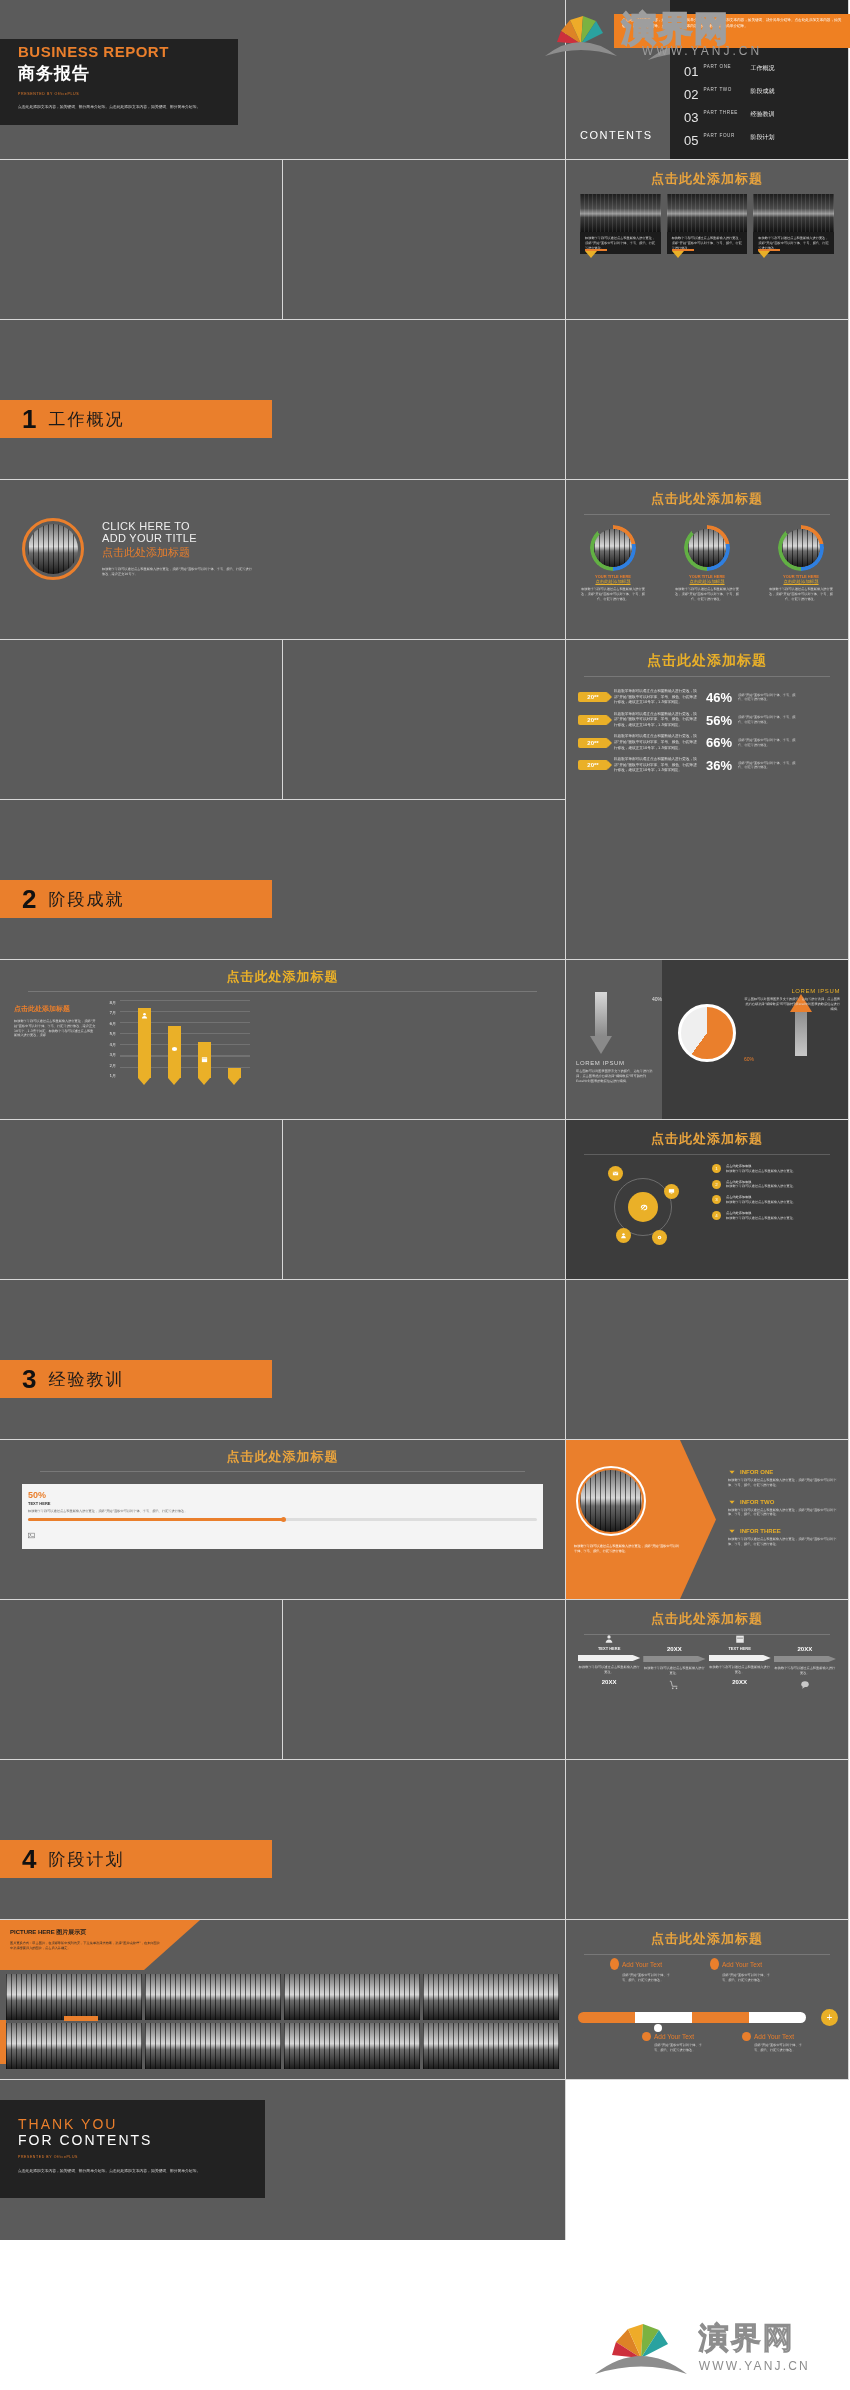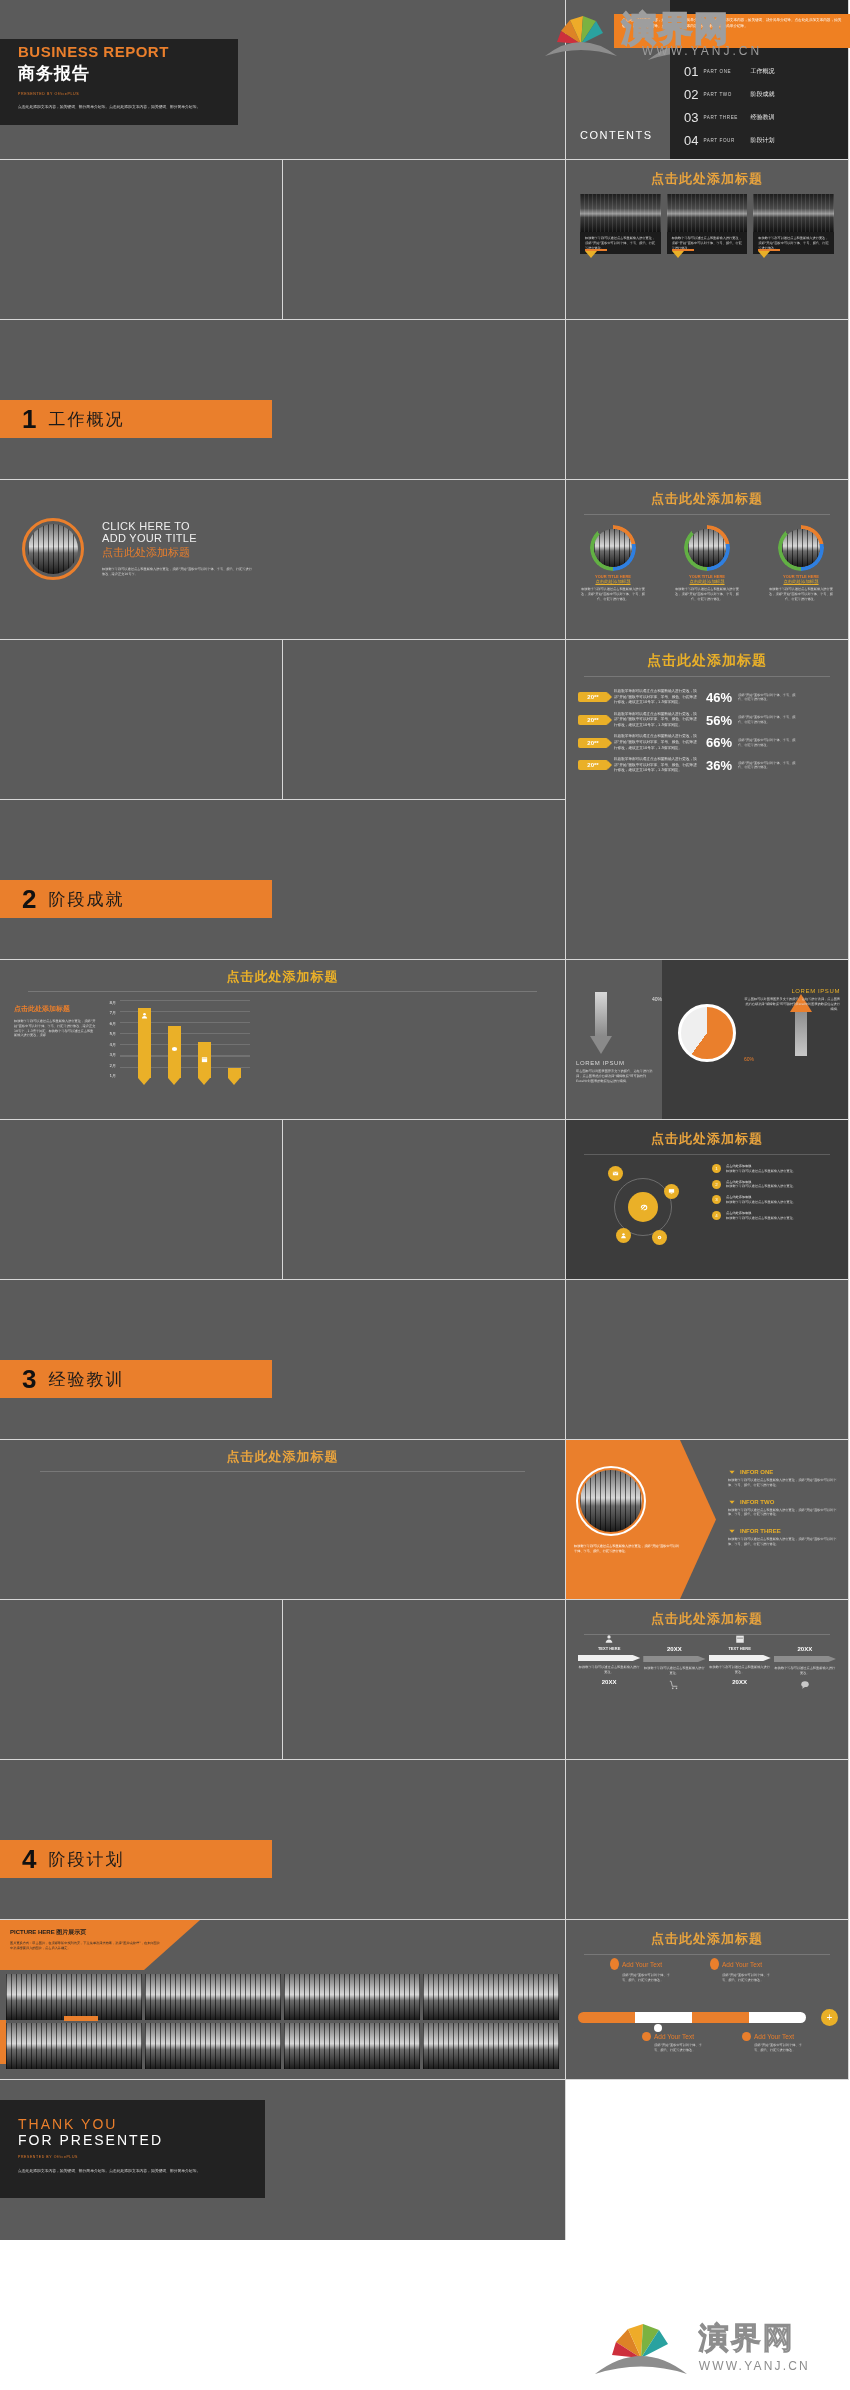--- a/index.html
+++ b/index.html
@@ -53,21 +53,21 @@
   
   .contents { background:#5b5b5b; }
   .contents .label {
     position:absolute; left:14px; bottom:18px; color:#fff;
     font-size:11px; letter-spacing:1.5px;margin-top:12px;
   }
   .cpanel {
     position:absolute; right:0; top:0; width:178px; height:100%;
     background:#232323; padding:6px 0 0 14px;
   }
-  .crow { display:flex; align-items:center; gap:5px; margin-top:8px; }
+  .crow { display:flex; align-items:flex-start; gap:5px; margin-top:8px; }
   .cnum { color:#e6e6e6; font-size:13px; font-weight:300; font-family:"Liberation Sans",sans-serif; }
   .cen  { color:#cfcfcf; font-size:4.6px; letter-spacing:.6px; width:42px;}
   .ccn  { color:#f2f2f2; font-size:6px; }
   .fan {
     position:absolute; right:118px; top:6px; width:84px; height:56px;
   }
 
   
   .sect { background:#5b5b5b; }
   .sect-bar {
@@ -226,21 +226,21 @@
         <span class="cnum">02</span>
         <span class="cen">PART TWO</span>
         <span class="ccn cn">阶段成就</span>
       </div>
       <div class="crow">
         <span class="cnum">03</span>
         <span class="cen">PART THREE</span>
         <span class="ccn cn">经验教训</span>
       </div>
       <div class="crow">
-        <span class="cnum">04</span>
+        <span class="cnum">05</span>
         <span class="cen">PART FOUR</span>
         <span class="ccn cn">阶段计划</span>
       </div>
     </div>
     <div class="label">CONTENTS</div>
   </div>
 
   <div class="slide blank"></div>
   <div class="slide blank"></div>
   <div class="slide">
@@ -515,20 +515,34 @@
       <span class="sect-num">3</span>
       <span class="sect-cn cn">经验教训</span>
     </div>
   </div>
   <div class="slide blank"></div>
 
   <div class="slide wide">
     <div class="ttl-orange cn" style="margin-top:8px;">点击此处添加标题</div>
     <div class="hr-thin" style="margin:5px 40px 0;"></div>
     <div style="display:flex;gap:8px;padding:12px 22px 0;">
+      <div class="wcard">
+        <div class="wpct">50%</div>
+        <div class="wth">TEXT HERE</div>
+        <div class="wtx cn">标题数字等都可以通过点击和重新输入进行更改，顶部“开始”面板中可以对字体、字号、颜色、行距等进行修改。</div>
+        <div class="wline">
+              <i style="width:50%"></i>
+              <b style="left:calc(50% - 2px)"></b>
+            </div>
+        <svg width="7" height="7" viewBox="0 0 24 24">
+              <rect x="2" y="4" width="20" height="16" fill="none" stroke="#777" stroke-width="2"></rect>
+              <circle cx="8" cy="9" r="2" fill="#777"></circle>
+              <path d="M3 18l6-6 5 5 3-3 4 4" fill="none" stroke="#777" stroke-width="2"></path>
+            </svg>
+      </div>
     </div>
   </div>
 
   <div class="slide">
     <div style="position:absolute;left:0;top:0;bottom:0;width:150px;background:#ea7f2c;clip-path:polygon(0 0,76% 0,100% 50%,76% 100%,0 100%);"></div>
     <div style="position:absolute;left:10px;top:26px;">
       <div class="ring" style="width:70px;height:70px;border:2px solid #fff;">
         <div class="inner photo sky" style="inset:2px;"></div>
       </div>
     </div>
@@ -684,21 +698,21 @@
         <span style="color:#ea7f2c;font-size:6.5px;">Add Your Text</span>
       </div>
       <div class="tiny cn" style="margin-top:2px;padding-left:12px;">顶部“开始”面板中可以对字体、字号、颜色、行距等进行修改。</div>
     </div>
     <div style="position:absolute;left:88px;top:104px;width:8px;height:8px;border-radius:50%;background:#fff;"></div>
   </div>
 
   <div class="slide wide" style="border-bottom:none;">
     <div class="thanks-card">
       <div class="ty1">THANK YOU</div>
-      <div class="ty2">FOR PRESENTED</div>
+      <div class="ty2">FOR CONTENTS</div>
       <div class="tyby">PRESENTED BY OfficePLUS</div>
       <div class="tytx cn">点击此处添加文本内容，如关键词、部分简单介绍等。点击此处添加文本内容，如关键词、部分简单介绍等。</div>
     </div>
   </div>
   <div class="slide" style="background:#fff;border:none;"></div>
 
  </div>
 
  <div class="footer">
    <svg class="logo-mark" viewBox="0 0 96 62">

